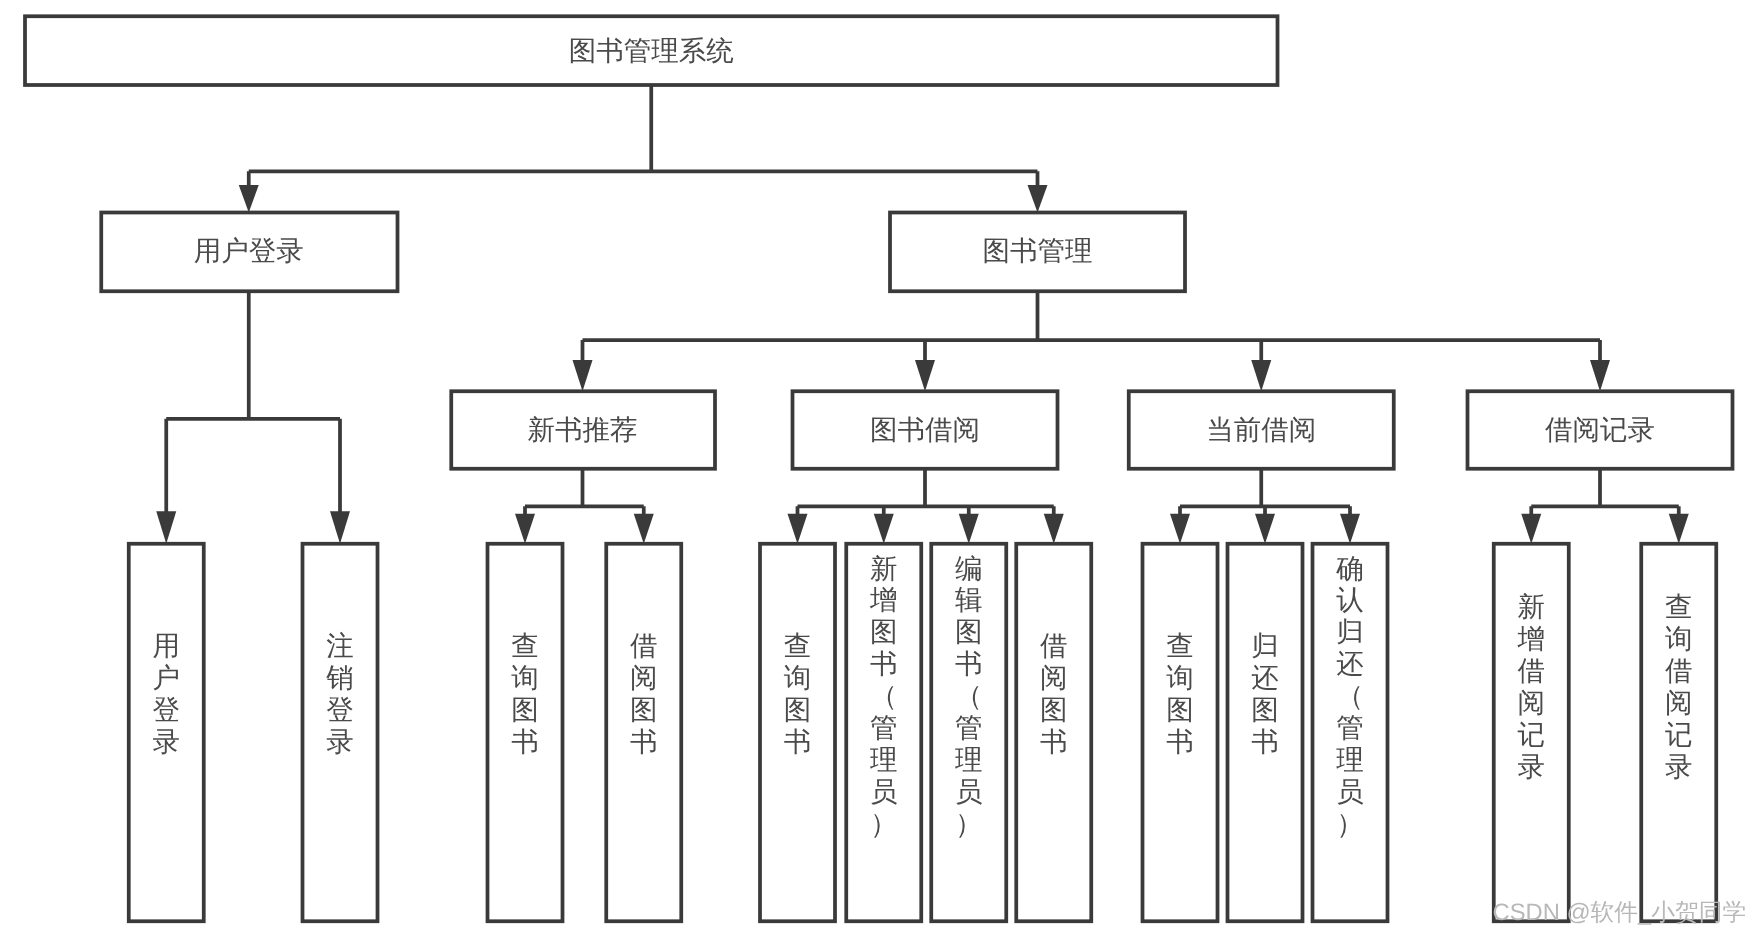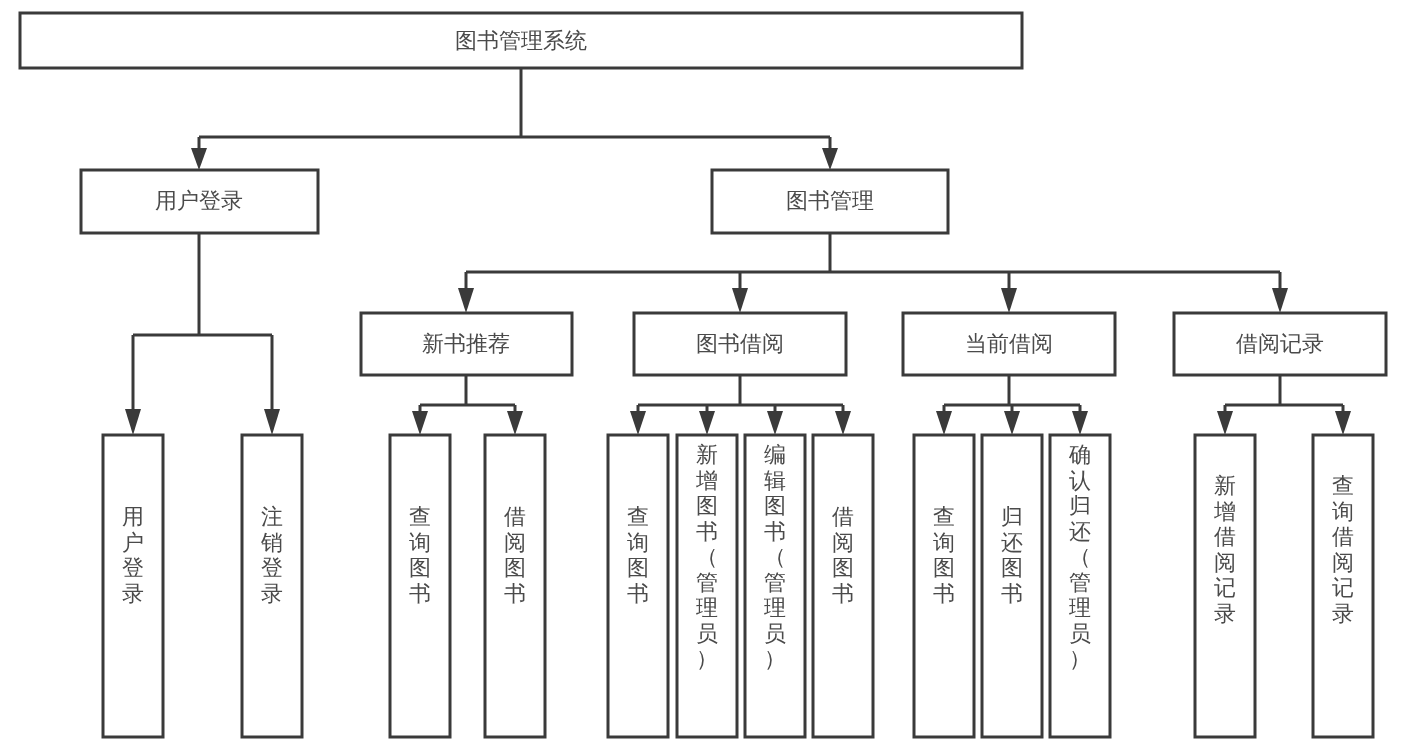--- a/index.html
+++ b/index.html
@@ -227,13 +227,14 @@
       <text class="node-label-v" x="1225" y="493"><tspan x="1225" y="493">新</tspan><tspan x="1225" y="518.5">增</tspan><tspan x="1225" y="544">借</tspan><tspan x="1225" y="569.5">阅</tspan><tspan x="1225" y="595">记</tspan><tspan x="1225" y="620.5">录</tspan></text>
     </g>
 
     <g>
       <rect class="node-box" x="1313" y="435" width="60" height="302"></rect>
       <text class="node-label-v" x="1343" y="493"><tspan x="1343" y="493">查</tspan><tspan x="1343" y="518.5">询</tspan><tspan x="1343" y="544">借</tspan><tspan x="1343" y="569.5">阅</tspan><tspan x="1343" y="595">记</tspan><tspan x="1343" y="620.5">录</tspan></text>
     </g>
 
   </svg>
 
+  <div class="watermark-text">CSDN @软件_小贺同学</div>
 </div>
 
 </body></html>

